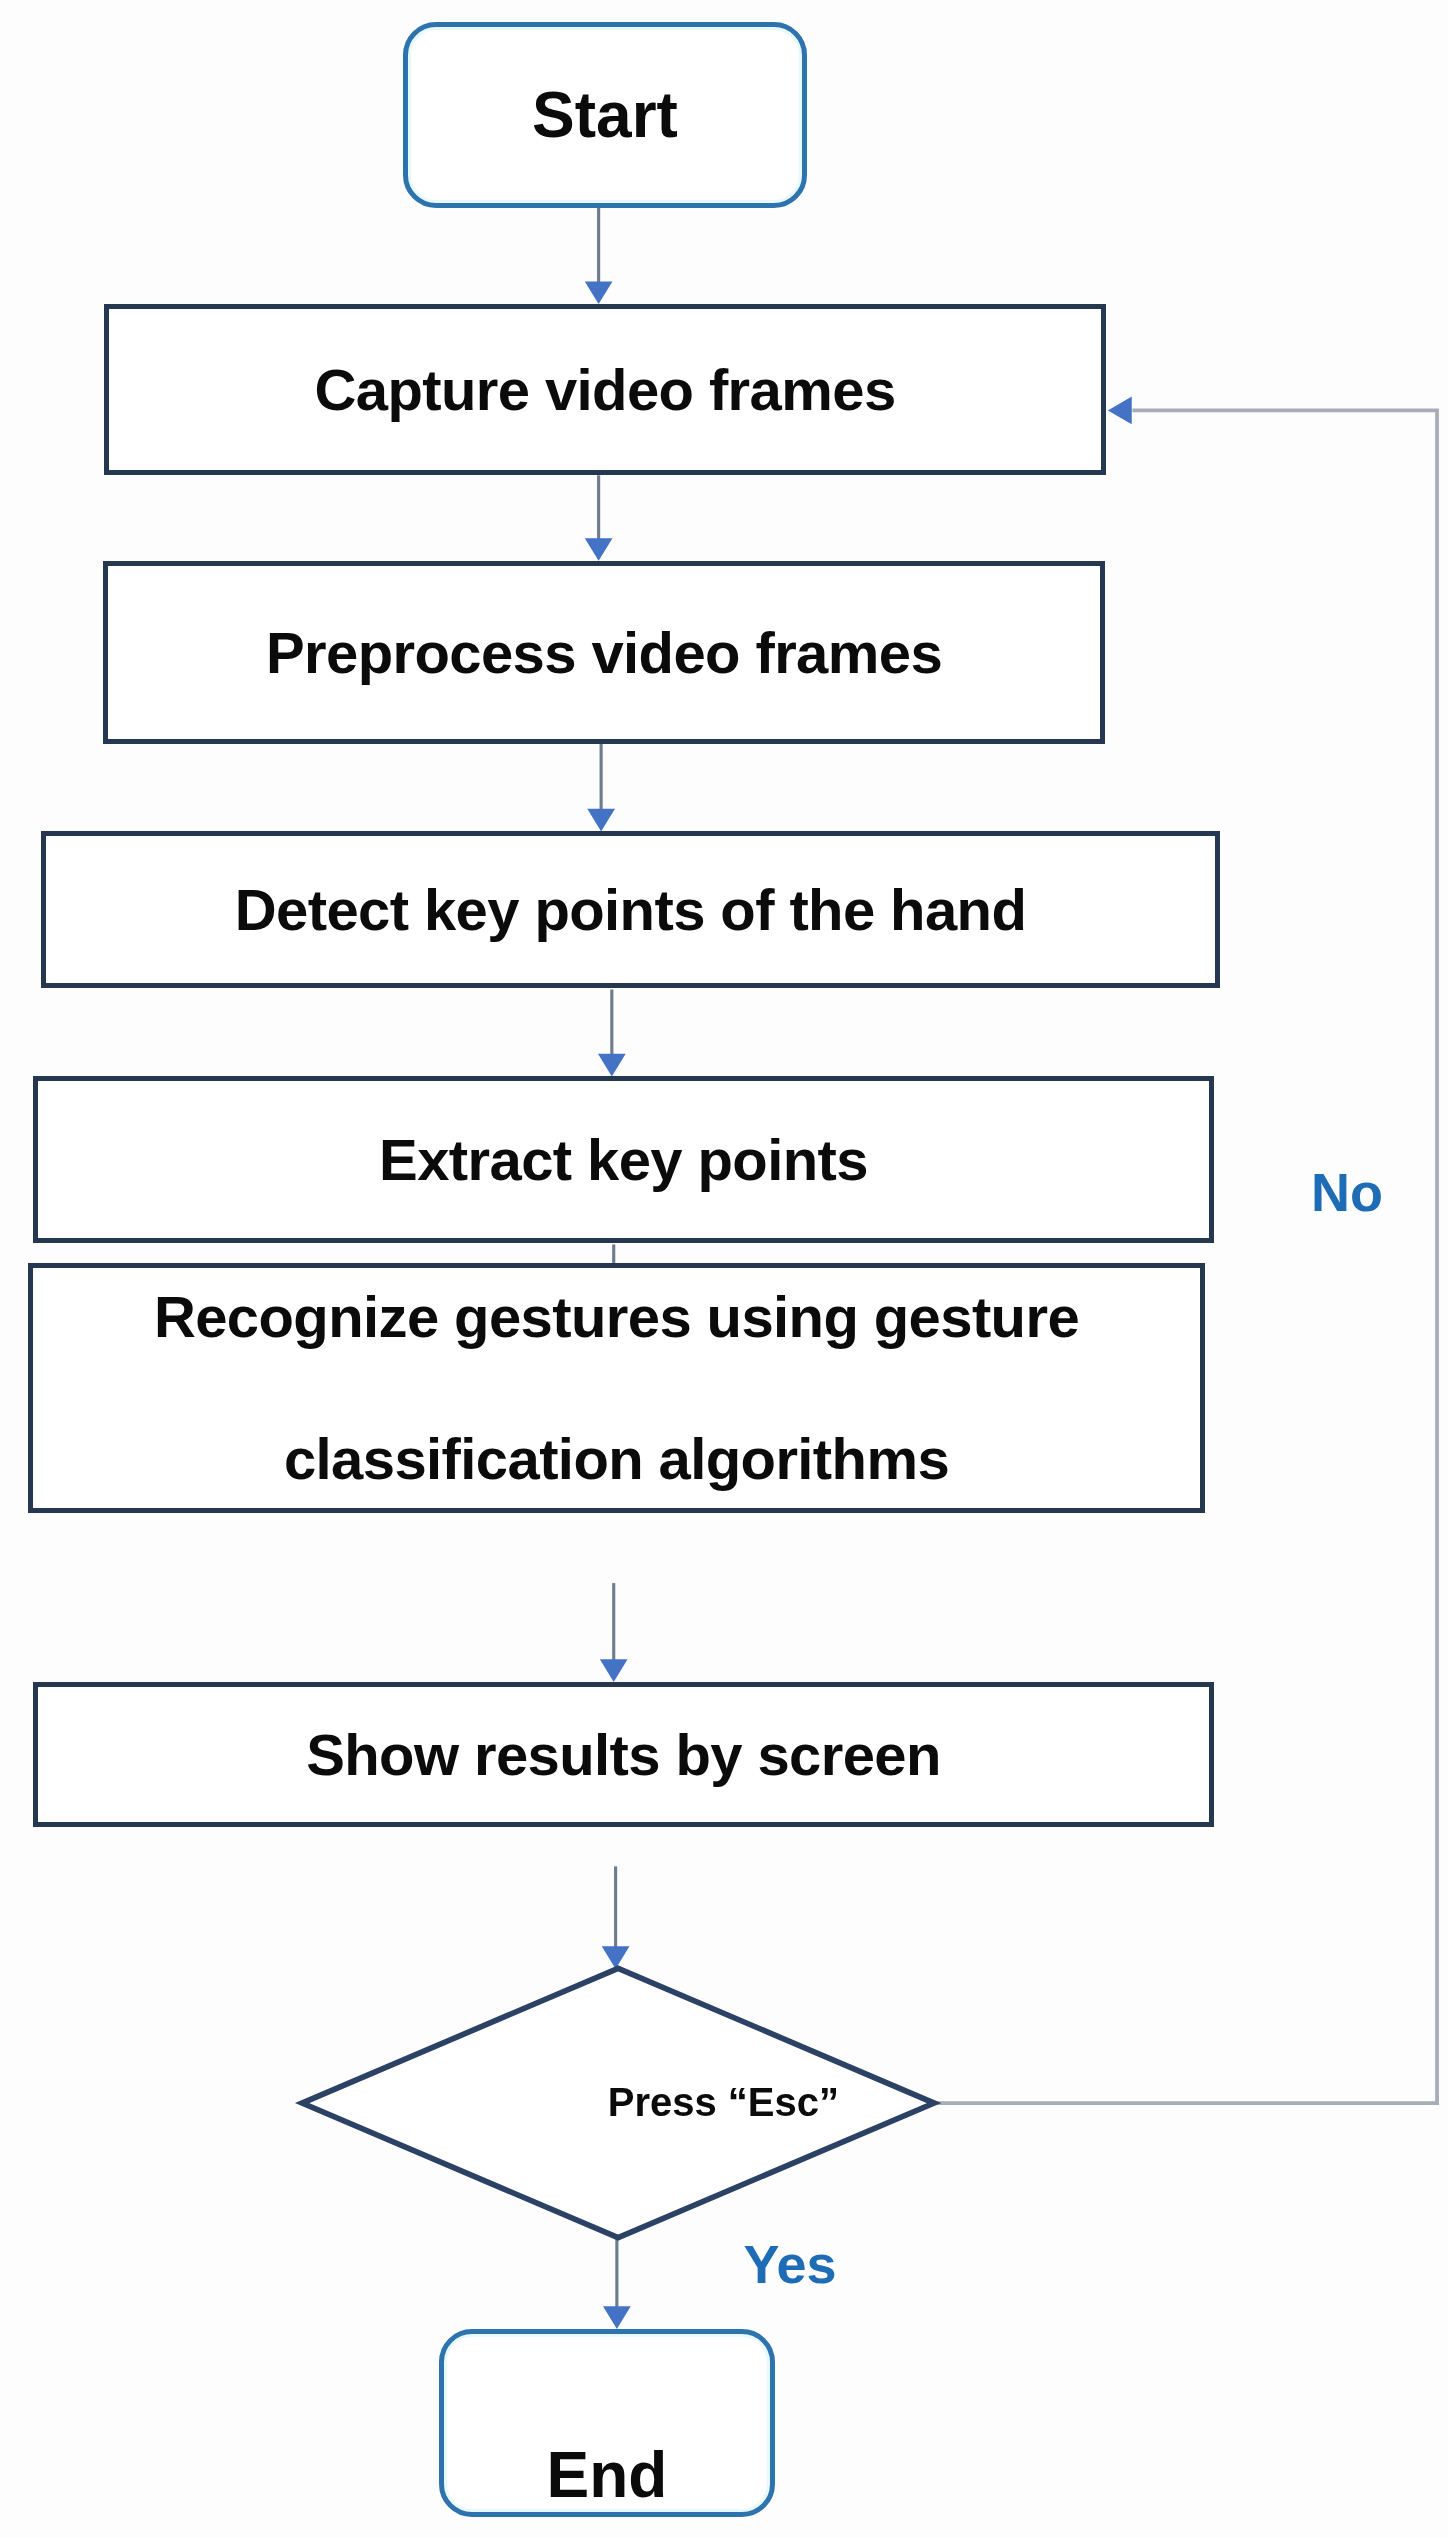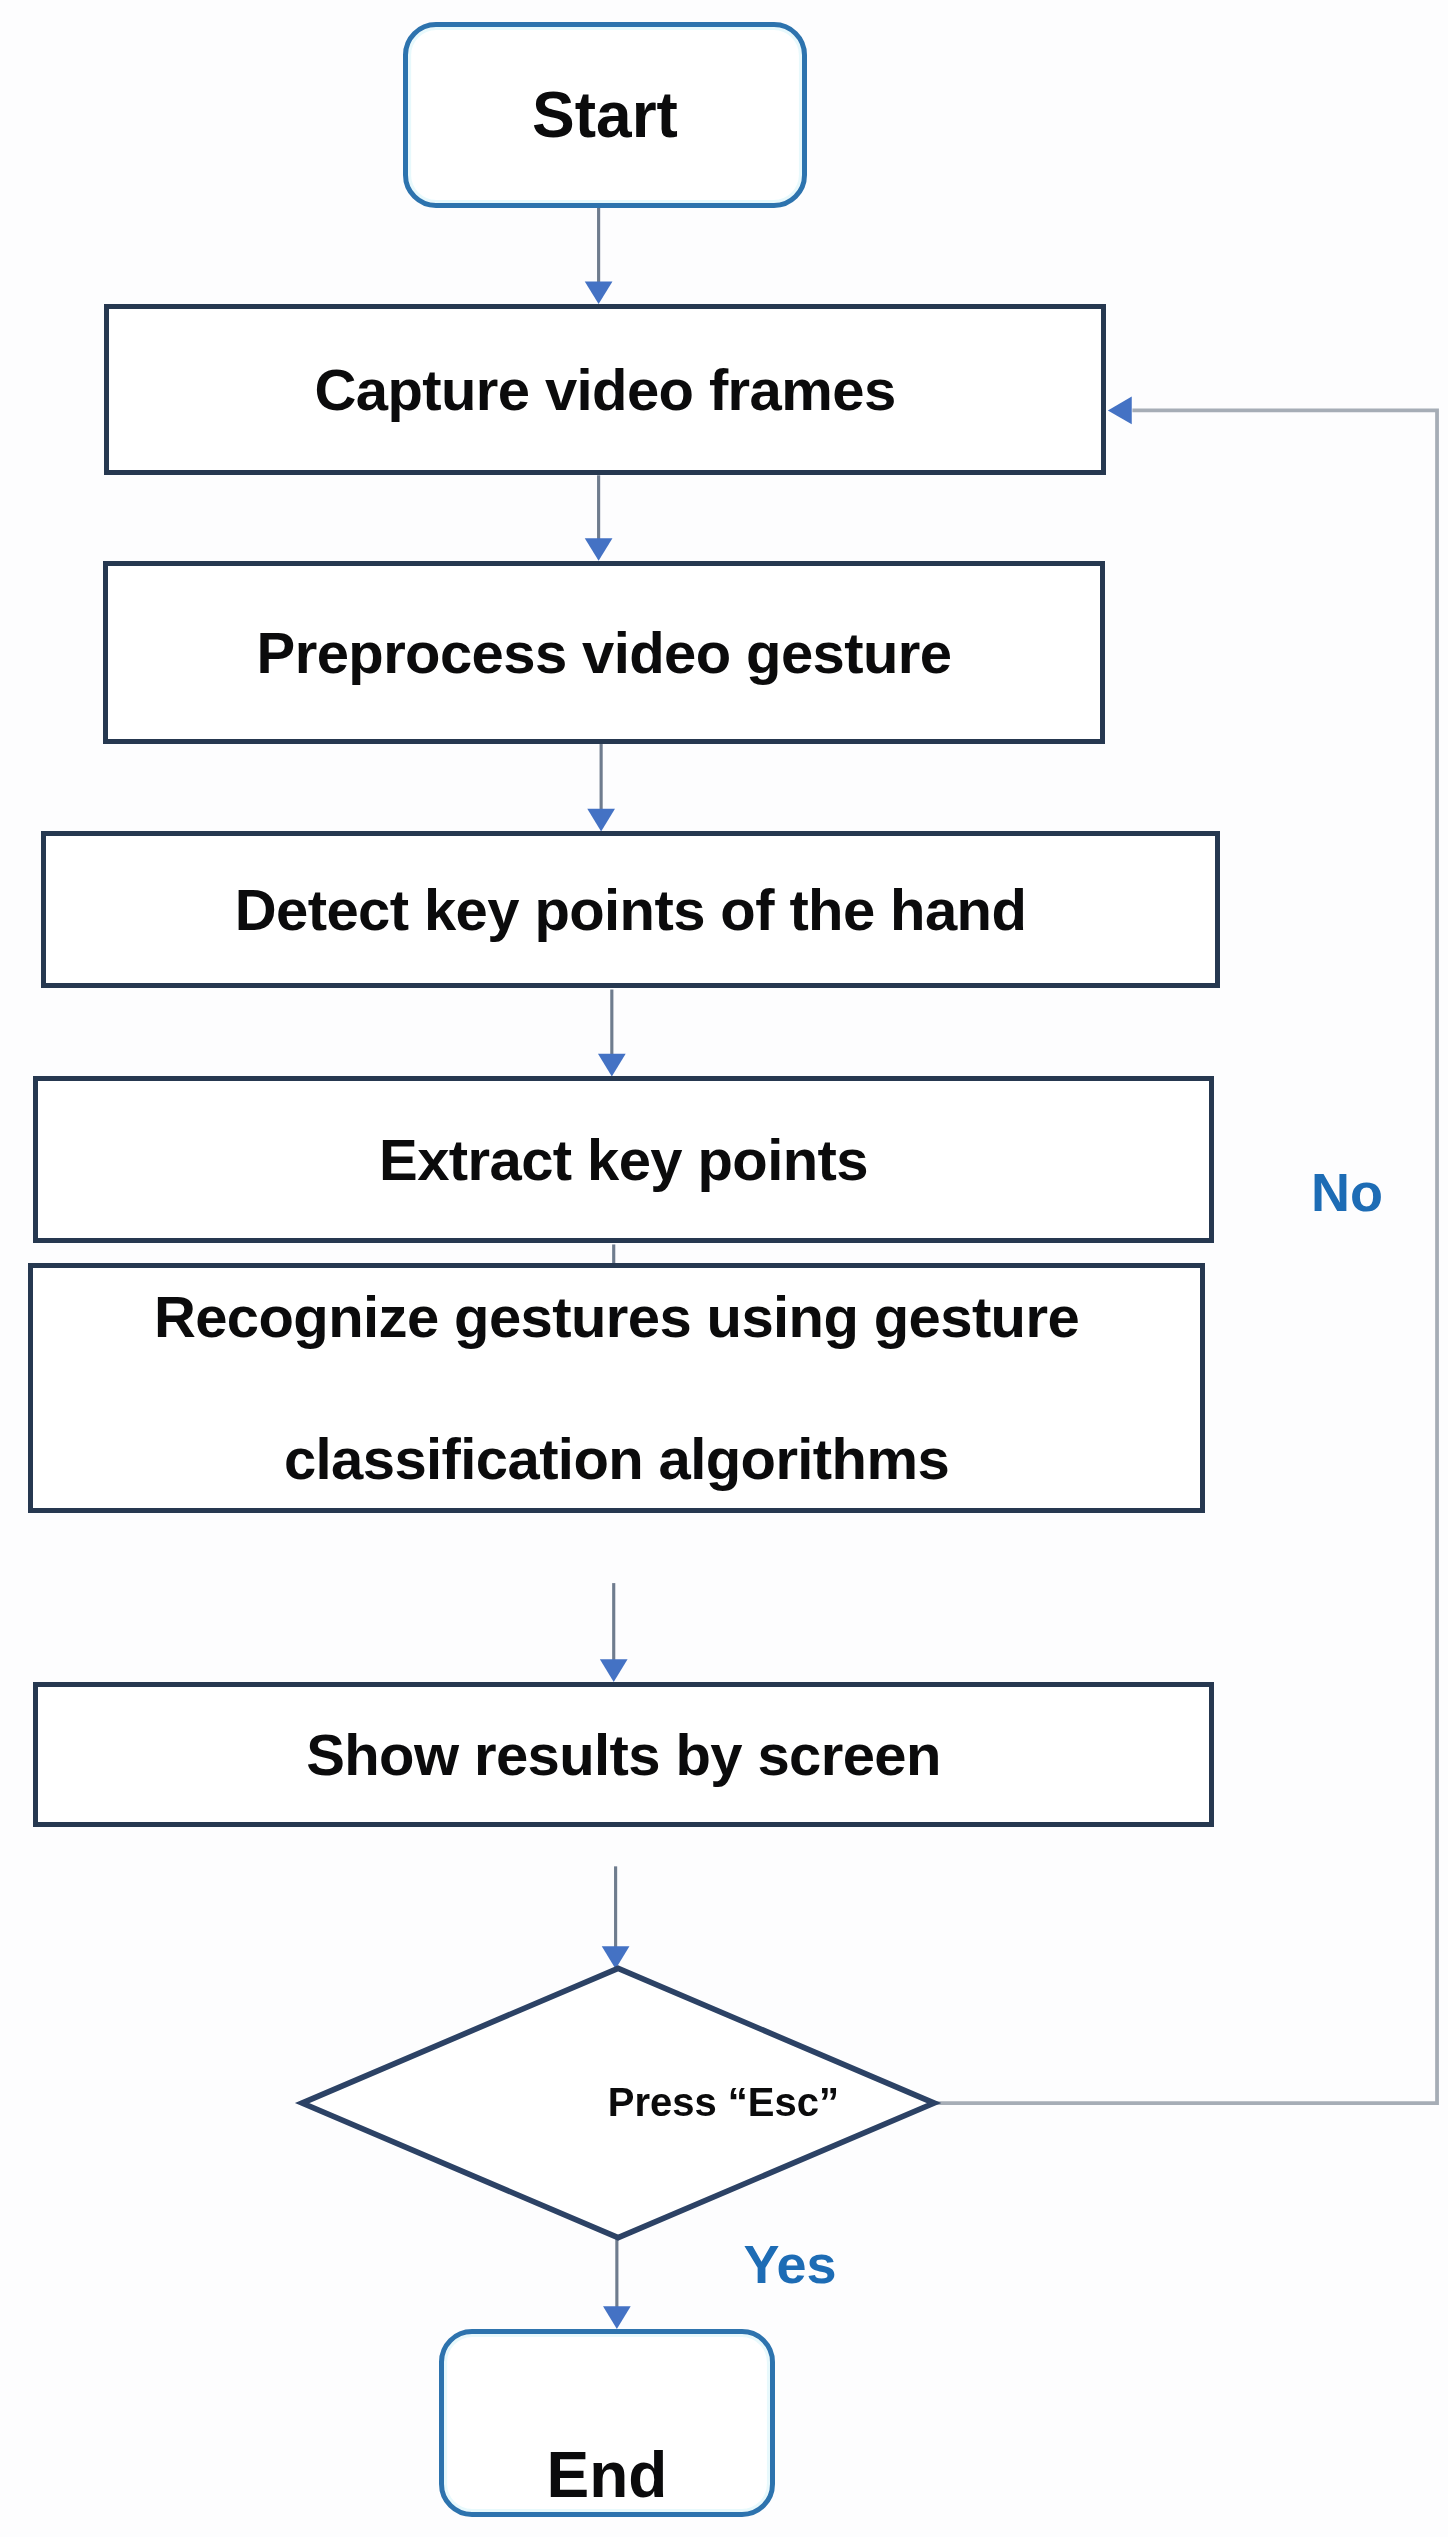--- a/index.html
+++ b/index.html
@@ -93,21 +93,21 @@
 
   <div class="node terminator" style="left:403px;top:22px;width:404px;height:186px;">
     <span>Start</span>
   </div>
 
   <div class="node process" style="left:104px;top:304px;width:1002px;height:171px;">
     <span>Capture video frames</span>
   </div>
 
   <div class="node process" style="left:103px;top:561px;width:1002px;height:183px;">
-    <span>Preprocess video gesture</span>
+    <span>Preprocess video frames</span>
   </div>
 
   <div class="node process" style="left:28px;top:831px;width:1179px;height:157px;margin-left:13px;">
     <span>Detect key points of the hand</span>
   </div>
 
   <div class="node process" style="left:33px;top:1076px;width:1181px;height:167px;">
     <span>Extract key points</span>
   </div>
 

